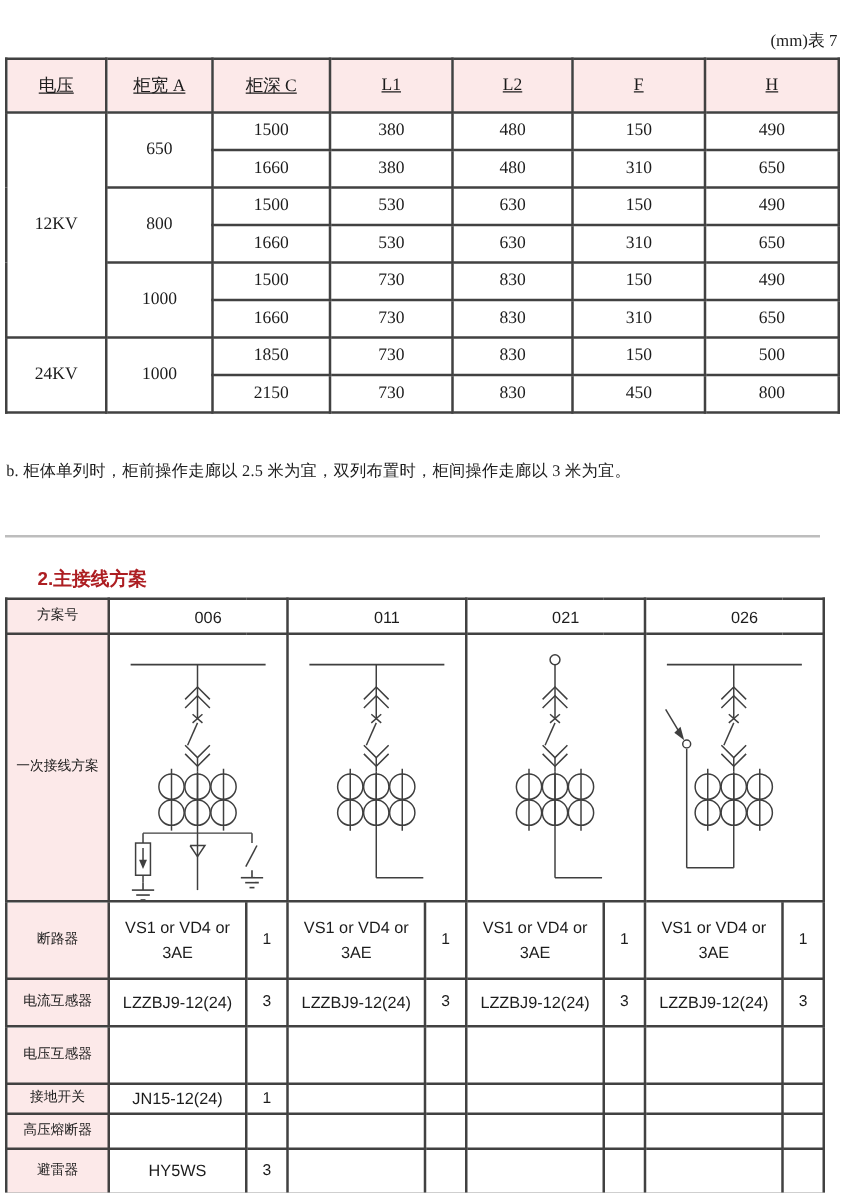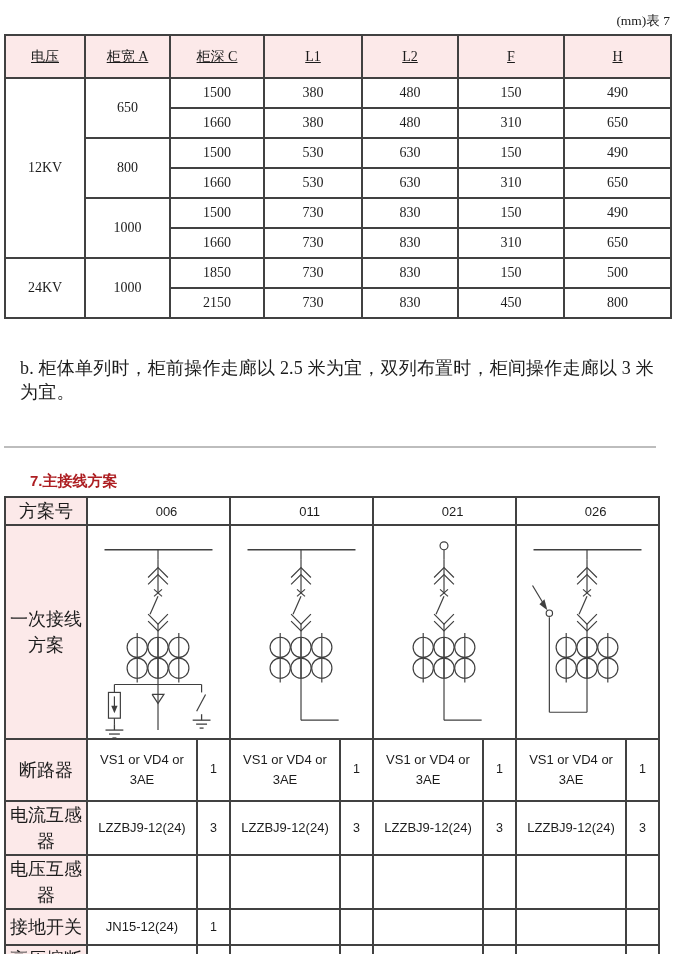--- a/index.html
+++ b/index.html
@@ -3,54 +3,54 @@
 <meta charset="utf-8">
 <style>
   :root{
     --pink:#fce9e9; --ink:#1c1c1c; --border:#414141; --accent-red:#ad1e22; --divider:#bdbdbd;
   }
   html,body{margin:0;padding:0;background:#ffffff;}
   body{
     width:680px;height:954px;overflow:hidden;position:relative;
     font-family:"Liberation Serif","DejaVu Serif",serif;color:var(--ink);
   }
-  .unit-label{width:670px;text-align:right;font-size:13.5px;margin-top:12px;height:17px;}
+  .unit-label{width:670px;text-align:right;font-size:13.5px;margin-top:24px;height:17px;}
 
   table{border-collapse:collapse;table-layout:fixed;}
   td{border:2px solid var(--border);text-align:center;vertical-align:middle;padding:0;overflow:hidden;}
 
   .dim-table{margin:5px 0 0 4px;width:666px;}
   .dim-table td{font-size:14px;}
   .dim-table tr.hdr td{background:var(--pink);height:41px;text-decoration:underline;}
   .dim-table tr.body-row{height:30px;}
 
-  .note-text{margin:37px 10px 0 20px;font-size:18px;letter-spacing:.2px;}
+  .note-text{margin:37px 10px 0 5px;font-size:13px;letter-spacing:.2px;}
 
   .section-divider{border:none;border-top:2px solid var(--divider);width:652px;margin:42px 24px 0 4px;}
 
   .section-heading{
     margin:24px 0 5px 30px;font-family:"Liberation Sans","DejaVu Sans",sans-serif;
     font-weight:bold;font-size:15px;color:var(--accent-red);
   }
 
   .scheme-table{margin:0 0 0 4px;width:654px;}
-  .scheme-table td.lbl{background:var(--pink);font-size:18px;padding:0 4px;line-height:1.45;}
+  .scheme-table td.lbl{background:var(--pink);font-size:11px;padding:0 4px;line-height:1.45;}
   .scheme-table tr.sch-hdr{height:28px;}
   .scheme-table tr.sch-hdr td.num{font-family:"Liberation Sans","DejaVu Sans",sans-serif;font-size:13px;padding-left:16px;}
   .scheme-table tr.diag-row{height:214px;}
   .scheme-table td.diag{background:#fff;}
   .scheme-table td.diag svg{display:block;margin:0 auto;}
   .scheme-table td.model,.scheme-table td.qty{
     font-family:"Liberation Sans","DejaVu Sans",sans-serif;font-size:13px;line-height:1.55;
   }
   .scheme-table td.qty{font-size:12.5px;}
   .scheme-table tr.r-breaker{height:62px;}
   .scheme-table tr.r-ct{height:38px;}
-  .scheme-table tr.r-vt{height:34px;}
-  .scheme-table tr.r-es{height:36px;}
+  .scheme-table tr.r-vt{height:46px;}
+  .scheme-table tr.r-es{height:24px;}
   .scheme-table tr.r-fuse{height:28px;}
   .scheme-table tr.r-arr{height:36px;}
 
   .defs-holder{position:absolute;width:0;height:0;overflow:hidden;}
 </style>
 </head>
 <body>
 
 <svg class="defs-holder" aria-hidden="true">
   <defs>
@@ -174,21 +174,21 @@
     <td>450</td>
     <td>800</td>
   </tr>
   </tbody>
 </table>
 
 <div class="note-text">b. 柜体单列时，柜前操作走廊以 2.5 米为宜，双列布置时，柜间操作走廊以 3 米为宜。</div>
 
 <hr class="section-divider">
 
-<div class="section-heading">7.主接线方案</div>
+<div class="section-heading">2.主接线方案</div>
 
 <table class="scheme-table">
   <colgroup>
     <col style="width:82px">
     <col style="width:110px">
       <col style="width:33px">
     <col style="width:110px">
       <col style="width:33px">
     <col style="width:110px">
       <col style="width:33px">

